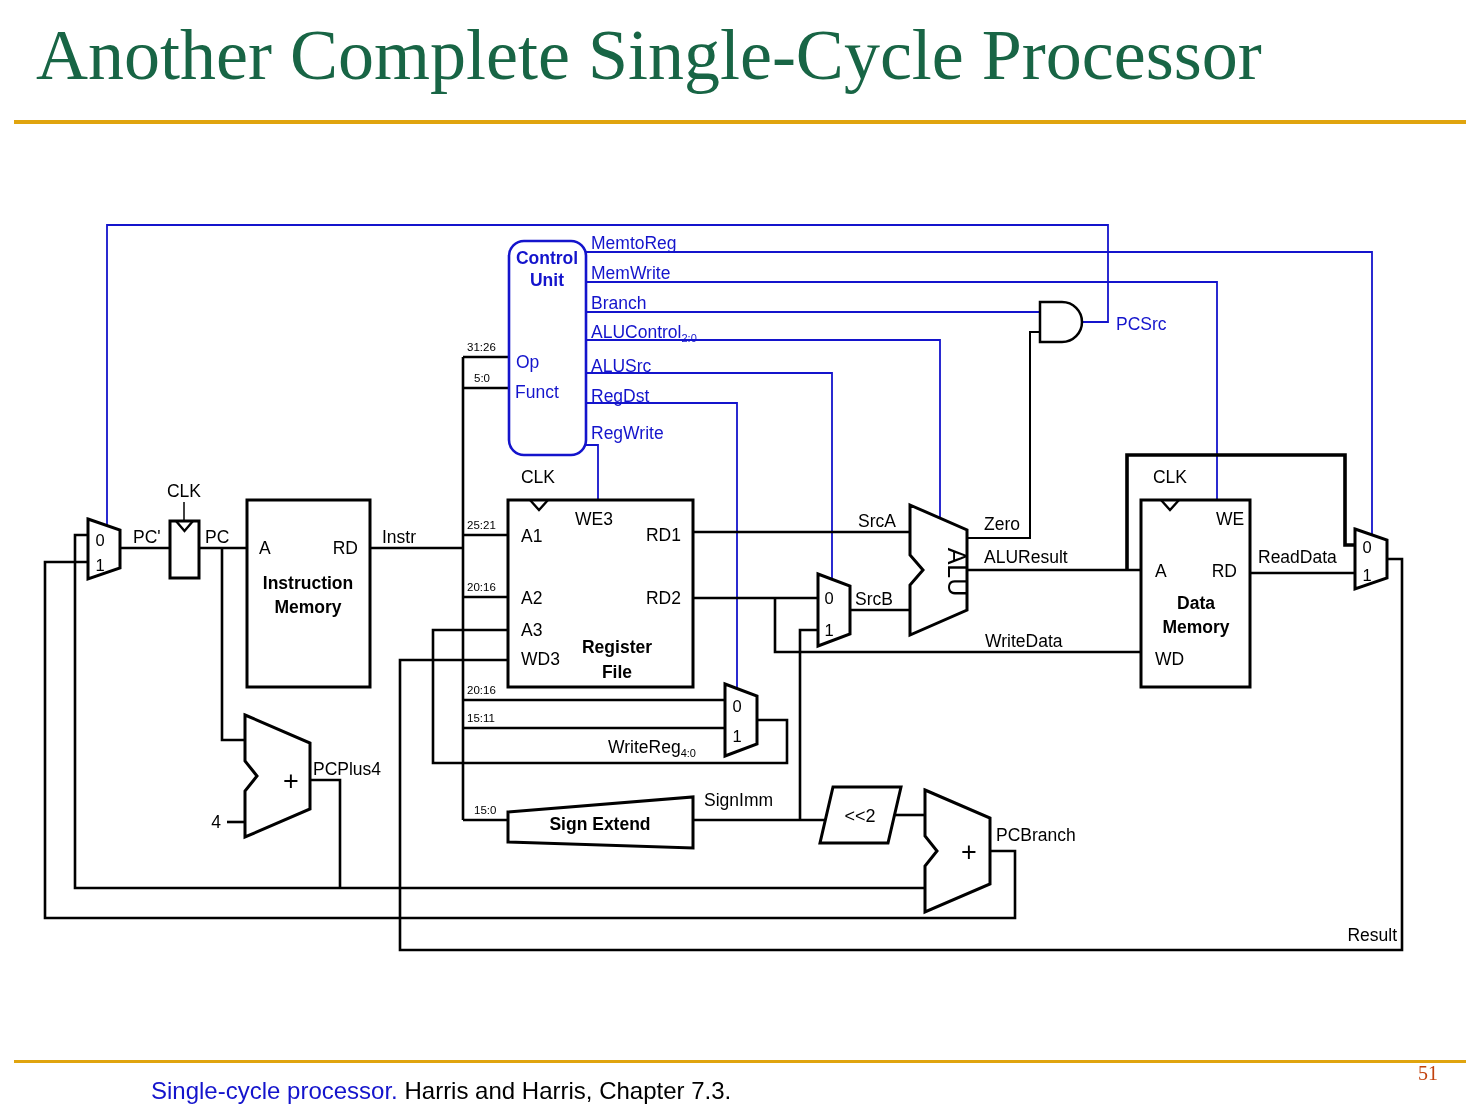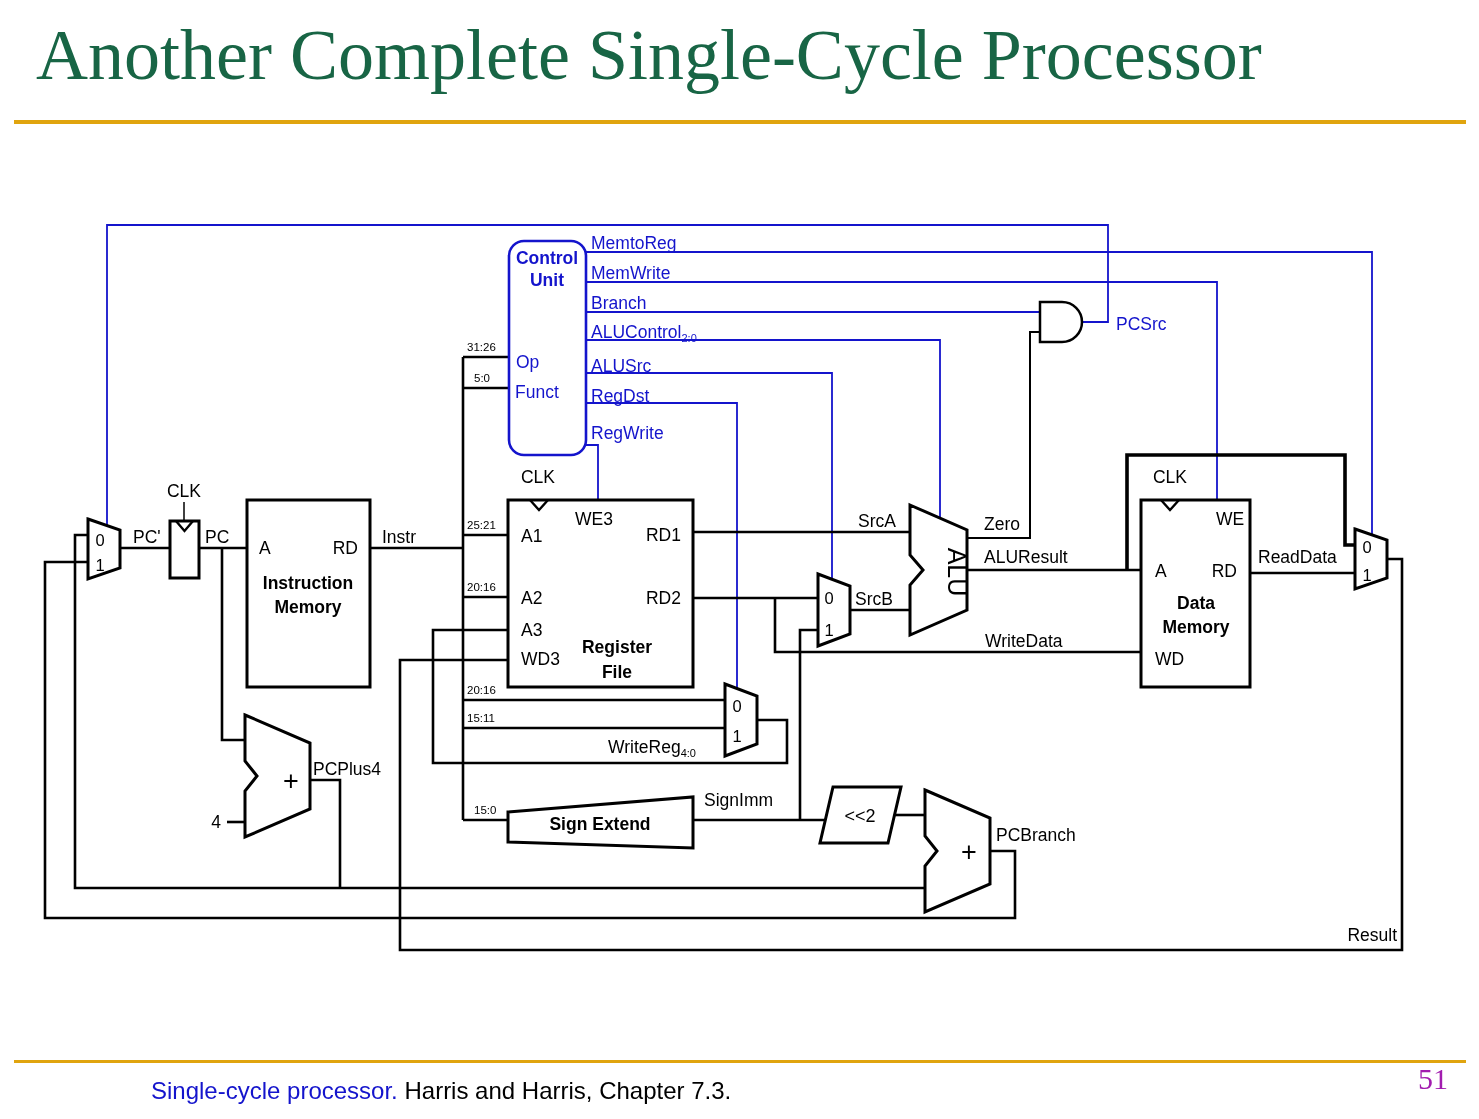--- a/index.html
+++ b/index.html
@@ -2,21 +2,21 @@
 <html><head>
 <meta charset="utf-8">
 <style>
   html,body{margin:0;padding:0}
   body{width:1479px;height:1119px;position:relative;background:#fff;font-family:"Liberation Sans",sans-serif;overflow:hidden}
   .title{position:absolute;left:36px;top:14px;font-family:"Liberation Serif",serif;font-size:72px;color:#186545;white-space:nowrap}
   .rule-top{position:absolute;left:14px;top:120px;width:1452px;height:4px;background:#E0A40E}
   .rule-bottom{position:absolute;left:14px;top:1060px;width:1452px;height:3px;background:#E0A40E}
   .footer{position:absolute;left:151px;top:1077px;font-size:24px;color:#000;white-space:nowrap}
   .flink{color:#1414CC}
-  .pagenum{position:absolute;left:1418px;top:1062px;font-family:"Liberation Serif",serif;font-size:30px;color:#a21caf}
+  .pagenum{position:absolute;left:1418px;top:1062px;font-family:"Liberation Serif",serif;font-size:20px;color:#c2410c}
   svg text{font-family:"Liberation Sans",sans-serif}
   .t{font-size:17.5px;fill:#000}
   .tb{font-weight:bold}
   .blue{fill:#1414CC}
   .tm{text-anchor:middle}
   .te{text-anchor:end}
   .small{font-size:11.5px;fill:#000}
   .mx{font-size:16.5px;text-anchor:middle;fill:#000}
   .plus{font-size:27px;text-anchor:middle;fill:#000}
   .alul{font-size:25px;text-anchor:middle;fill:#000}

